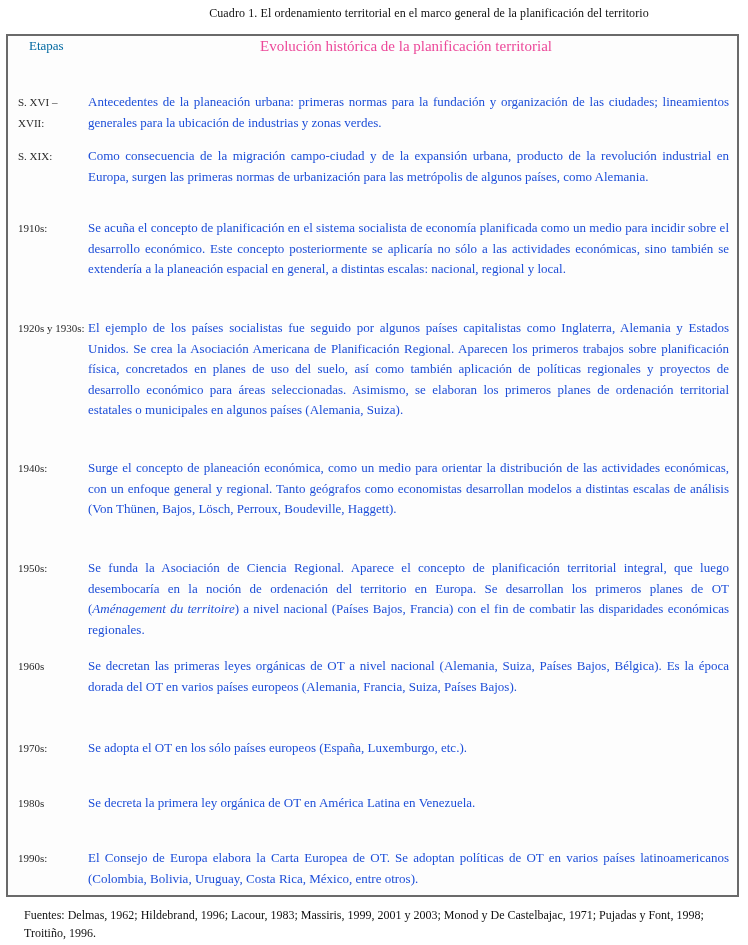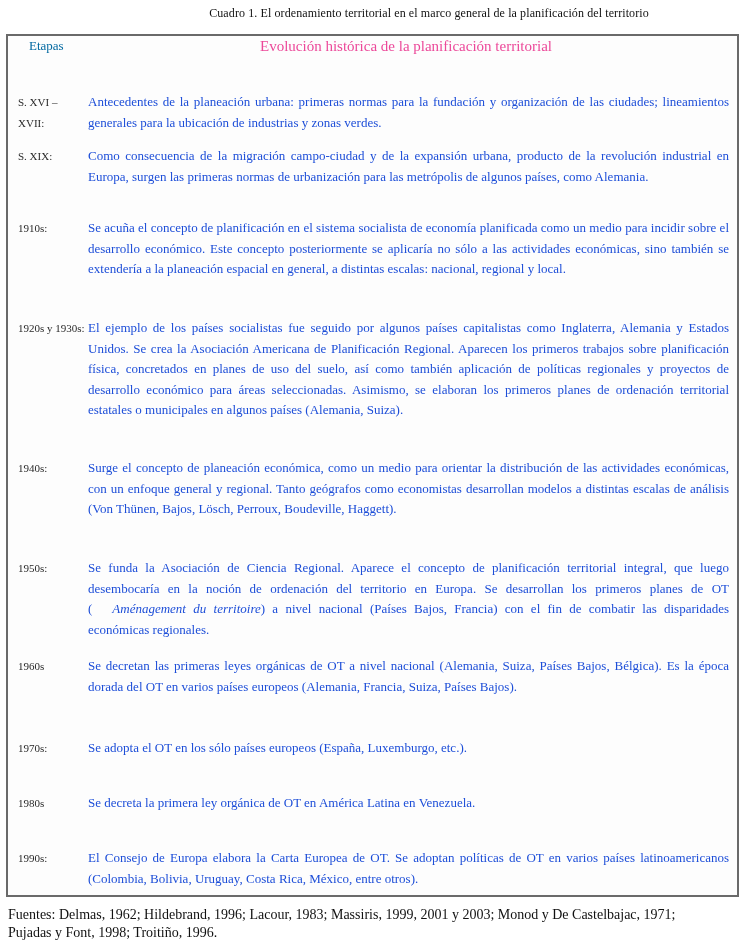--- a/index.html
+++ b/index.html
@@ -28,24 +28,24 @@
     .row { position: absolute; left: 0; width: 748px; }
     .row .label {
       position: absolute; left: 18px; width: 68px;
       font-size: 11px; line-height: 20.5px; color: #2a2a2a;
     }
     .row .text {
       position: absolute; left: 88px; width: 641px;
       font-size: 13px; line-height: 20.5px; text-align: justify; color: #1d4ed8;
     }
     .footer {
-      position: absolute; left: 8px; top: 906px; width: 712px;
-      font-size: 14px; line-height: 18px; color: #111;
+      position: absolute; left: 24px; top: 906px; width: 712px;
+      font-size: 12px; line-height: 18px; color: #111;
     }
-    em { font-style: italic; margin-left: 20px; }
+    em { font-style: italic; }
   </style>
 </head>
 <body>
 
 <div class="caption">Cuadro 1. El ordenamiento territorial en el marco general de la planificación del territorio</div>
 
 <div class="box"></div>
 
 <div class="hdr-etapas">Etapas</div>
 <div class="hdr-evol">Evolución histórica de la planificación territorial</div>

